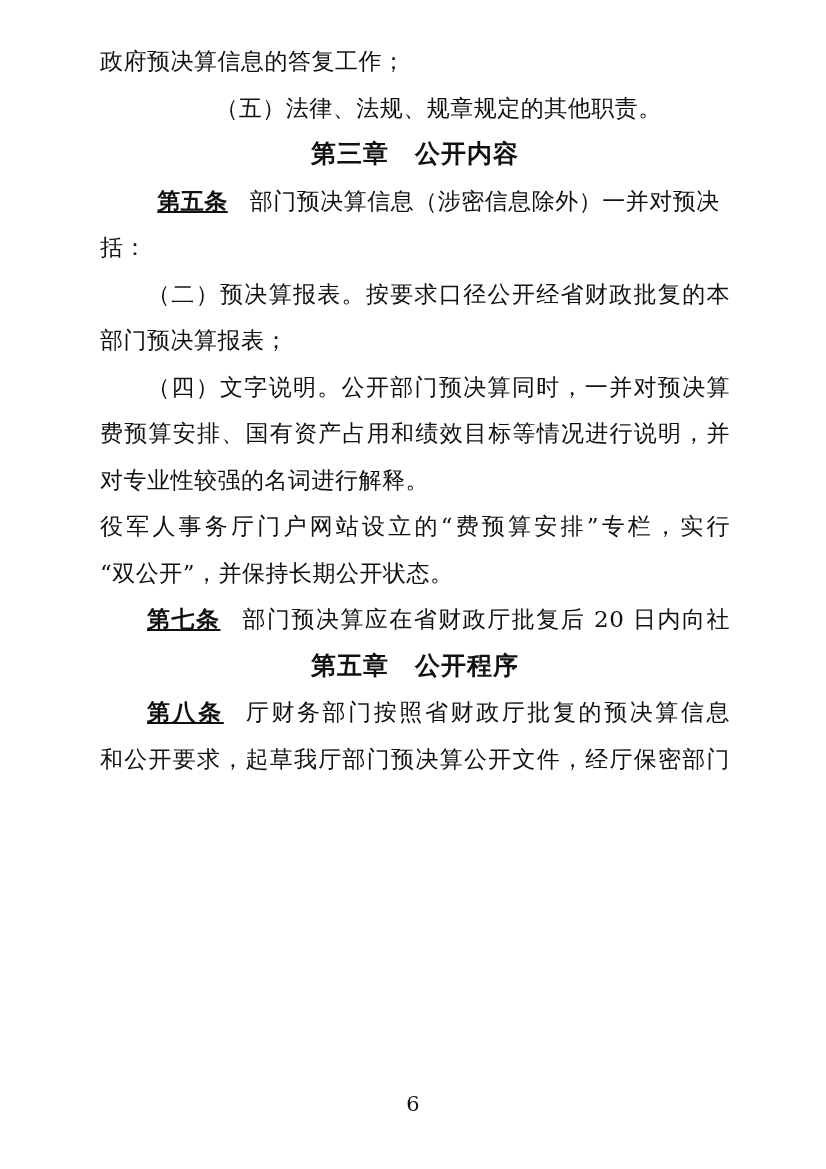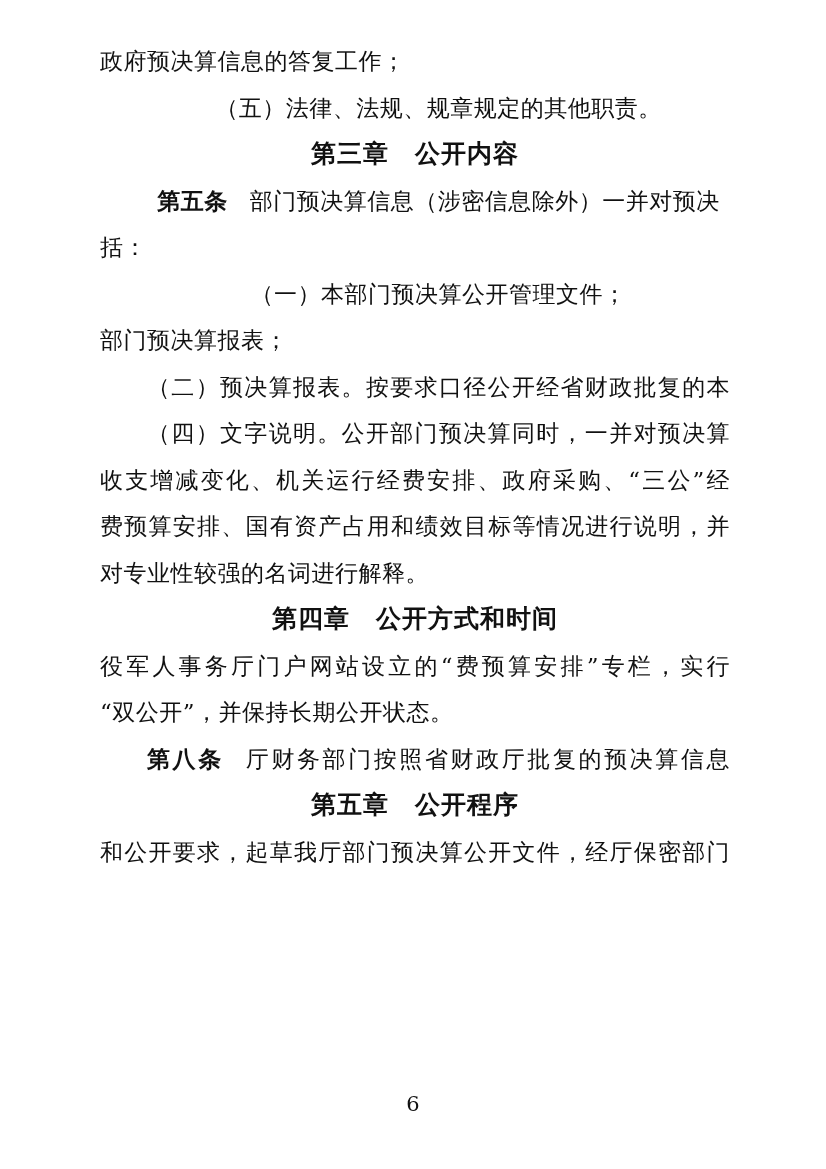--- a/index.html
+++ b/index.html
@@ -39,20 +39,21 @@
     text-align-last: center;
     font-weight: bold;
     font-size: 25px;
     font-family: "DejaVu Sans", "Liberation Sans", sans-serif;
     padding-left: 0;
     letter-spacing: 1px;
   }
   .lead {
     font-weight: bold;
     margin-right: 22px;
+    text-decoration: underline;
   }
   .footer {
     position: absolute;
     top: 1090px; left: 0;
     width: 826px;
     text-align: center;
     font-size: 21px;
     line-height: 28px;
   }
 </style>
@@ -67,48 +68,48 @@
     <div class="line indent">（五）法律、法规、规章规定的其他职责。</div>
 
     <div class="line heading">第三章　公开内容</div>
 
     <div class="line indent fill">
       <span class="lead">第五条</span><span>部门预决算信息（涉密信息除外）一并对预决算</span>
     </div>
 
     <div class="line">括：</div>
 
-    <div class="line indent">（一）本部门预决算公开管理文件；</div>
+
+    <div class="line indent fill">（二）预决算报表。按要求口径公开经省财政批复的本</div>
 
     <div class="line">部门预决算报表；</div>
-
-    <div class="line indent fill">（二）预决算报表。按要求口径公开经省财政批复的本</div>
 
 
     <div class="line indent fill">（四）文字说明。公开部门预决算同时，一并对预决算</div>
 
-    <div class="line fill">收支增减变化、机关运行经费安排、政府采购、“三公”经</div>
 
     <div class="line fill">费预算安排、国有资产占用和绩效目标等情况进行说明，并</div>
 
     <div class="line">对专业性较强的名词进行解释。</div>
 
-    <div class="line heading">第四章　公开方式和时间</div>
 
 
     <div class="line fill">役军人事务厅门户网站设立的“费预算安排”专栏，实行</div>
 
     <div class="line">“双公开”，并保持长期公开状态。</div>
 
+    <div class="line indent fill">
+      <span class="lead">第七条</span><span>部门预决算应在省财政厅批复后 20 日内向社</span>
+    </div>
 
+
+    <div class="line heading">第五章　公开程序</div>
 
     <div class="line indent fill">
       <span class="lead">第八条</span><span>厅财务部门按照省财政厅批复的预决算信息</span>
     </div>
-
-    <div class="line heading">第五章　公开程序</div>
 
     <div class="line fill">和公开要求，起草我厅部门预决算公开文件，经厅保密部门</div>
 
   </div>
 
   <div class="footer">6</div>
 </div>
 
 </body></html>

